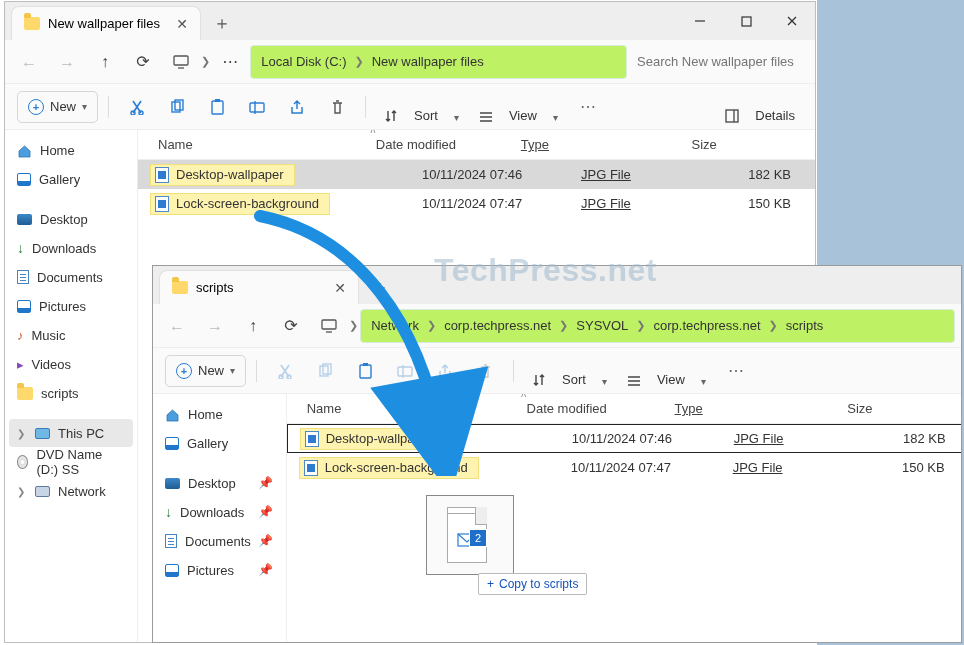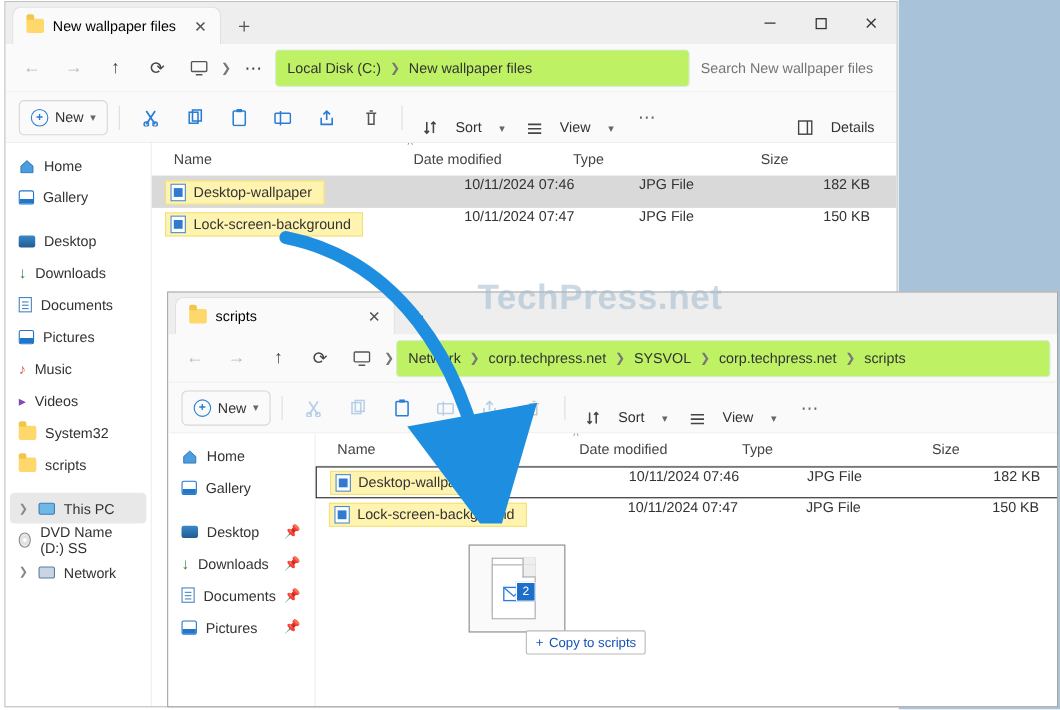--- a/index.html
+++ b/index.html
@@ -33,24 +33,24 @@
   .body { flex:1; display:flex; background:#fff; overflow:hidden;}
   .nav { width:160px; padding:6px 4px; font-size:13px; color:#333; border-right:1px solid #eee; display:flex; flex-direction:column; gap:1px;}
   .nav .item { display:flex; align-items:center; gap:8px; height:28px; padding:0 8px; border-radius:4px;}
   .nav .item.sel { background:#e8e8e8;}
   .nav .chevl { width:10px; color:#888; font-size:10px;}
   .nav .gap { height:10px;}
   .list { flex:1; display:flex; flex-direction:column; font-size:13px; color:#333;}
   .cols { display:flex; height:30px; align-items:center; border-bottom:1px solid #eee; color:#444; padding-left:10px;}
   .c-name { width:260px; padding-left:10px;}
   .c-date { width:145px;}
-  .c-type { width:120px;}
+  .c-type { width:120px;text-decoration:underline;}
   .c-size { width:100px; text-align:right; padding-right:24px;}
   .sortarr { position:relative; top:-14px; color:#888; font-size:10px; margin-left:-38px;}
-  .row { display:flex; height:29px; padding-left:10px;gap:14px;}
+  .row { display:flex; height:29px; align-items:center; padding-left:10px;gap:14px;}
   .row .fname { display:flex; align-items:center; gap:7px; width:260px; padding-left:2px;}
   .hlbox { background:#fff3b0; border:1px solid #f2e07a; display:inline-flex; align-items:center; gap:7px; padding:2px 10px 2px 4px;}
   .row.sel { background:#d9d9d9;}
   .row.sel2 { border:1px solid #222;}
   .fileicon { width:14px; height:16px; border:1px solid #4c8bc7; background:#fff; position:relative;}
   .fileicon::after{content:"";position:absolute;left:2px;top:3px;width:8px;height:8px;background:#2f7bcf;}
   .folder-ico{width:16px;height:13px;background:#ffd86b;border-radius:2px;position:relative;}
   .folder-ico::before{content:"";position:absolute;left:0;top:-4px;width:7px;height:5px;background:#f3c64a;border-radius:2px 2px 0 0;}
   .w2 .nav{width:156px;}
   .w2 .c-name{width:262px;}
@@ -236,24 +236,20 @@
       <div class="item">
           <span class="music-ic">♪</span>
           <span>Music</span>
         </div>
       <div class="item">
           <span class="vid-ic">▸</span>
           <span>Videos</span>
         </div>
       <div class="item">
           <span class="folder-ico"></span>
-          <span>System32</span>
-        </div>
-      <div class="item">
-          <span class="folder-ico"></span>
           <span>scripts</span>
         </div>
       <div class="gap"></div>
       <div class="item sel">
           <span class="chevl">❯</span>
           <span class="pc-ic"></span>
           <span>This PC</span>
         </div>
       <div class="item">
           <span class="dvd-ic"></span>

